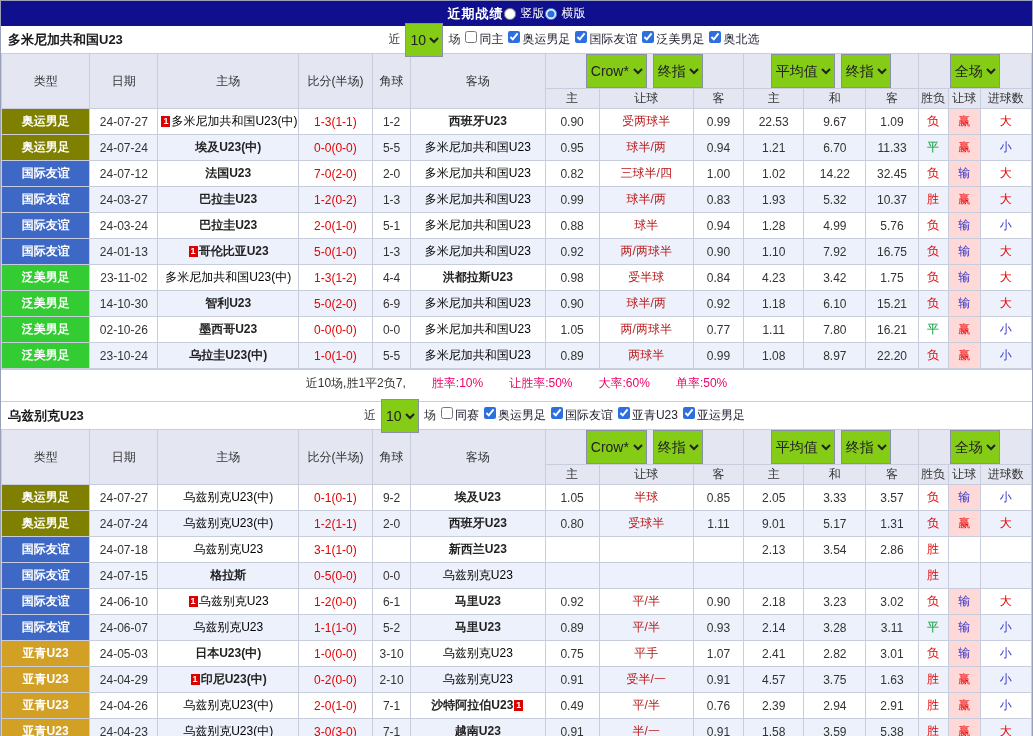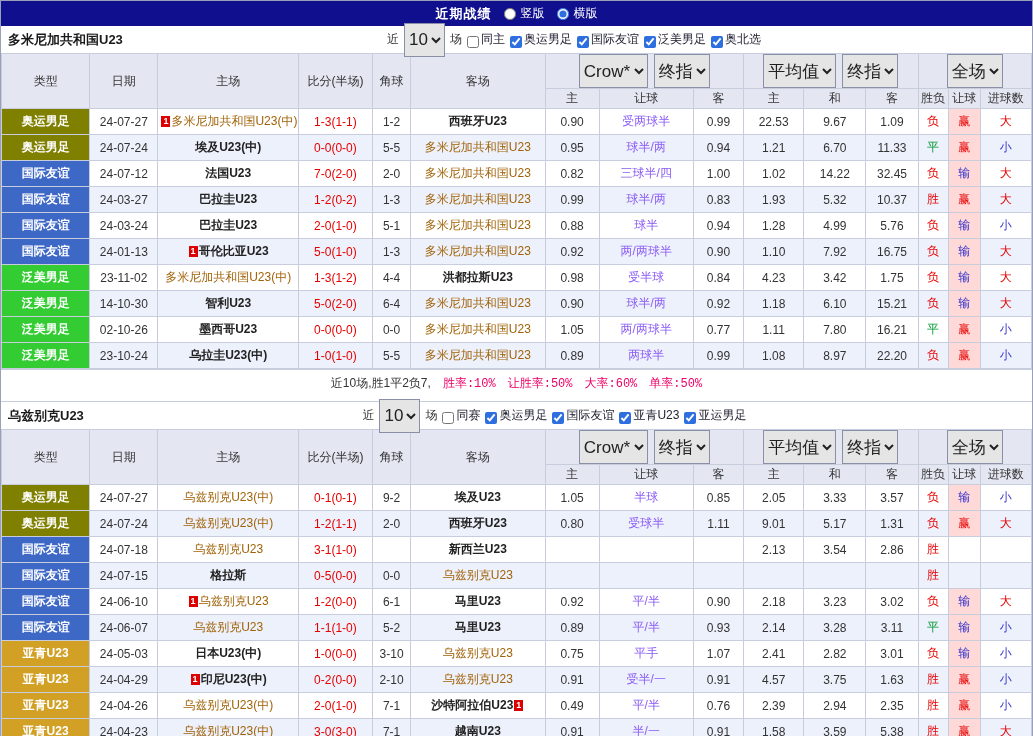--- a/index.html
+++ b/index.html
@@ -1,43 +1,43 @@
 <!DOCTYPE html>
 <html><head>
 <meta charset="utf-8">
 <style>
   html,body{margin:0;padding:0;background:#fff;}
   body{font-family:"Liberation Sans","DejaVu Sans",sans-serif;font-size:12px;color:#333;width:1033px;}
   .page{width:1033px;border:1px solid #9aa0b8;box-sizing:border-box;background:#fff;}
-  .titlebar{background:#10108e;color:#fff;height:25px;display:flex;align-items:center;justify-content:center;gap:12px;}
+  .titlebar{background:#10108e;color:#fff;height:25px;display:flex;align-items:center;justify-content:center;}
   .titlebar .title{font-weight:bold;font-size:13px;letter-spacing:1px;}
   .titlebar label{display:inline-flex;align-items:center;gap:3px;cursor:pointer;font-size:12px;}
   input[type=radio],input[type=checkbox]{width:12px;height:12px;margin:0 2px 0 0;vertical-align:-2px;accent-color:#2d6fdf;}
   .section{background:#fff;}
   .section + .section{margin-top:5px;border-top:1px solid #c8cdde;}
   .sec-head{display:flex;align-items:center;height:27px;padding:0 7px;background:#fff;}
   .team-name{font-weight:bold;color:#1a1a1a;font-size:13px;}
   .filters{display:inline-flex;align-items:center;gap:5px;margin:0 auto;color:#333;}
-  .filters label{display:inline-flex;align-items:flex-end;cursor:pointer;color:#223;}
-  select{font-size:17px;height:34px;border:1px solid #8a8fa8;background:#e5e5e5;color:#222;font-family:inherit;}
+  .filters label{display:inline-flex;align-items:flex-start;cursor:pointer;color:#223;}
+  select{font-size:14px;height:34px;border:1px solid #8a8fa8;background:#84cc16;color:#222;font-family:inherit;}
   table{border-collapse:collapse;table-layout:fixed;width:100%;}
   th,td{border:1px solid #c8cdde;text-align:center;overflow:hidden;white-space:nowrap;padding:0 2px;vertical-align:middle;}
   thead th{background:#e4e6f2;font-weight:normal;color:#333;height:21px;font-size:12px;}
   thead tr.sub th{height:19px;}
   tbody td{height:25px;font-size:12px;background:#fff;}
   tr.alt td{background:#edf1fb;}
   td.type{color:#fff;font-weight:bold;}
   td.score{color:#e60000;}
-  td.handicap{color:#8b5cf6;}
-  .teamcell .focus{color:#a16207;}
+  td.handicap{color:#b91c1c;}
+  .teamcell .focus{color:#000000;}
   .teamcell .team{color:#222;font-weight:bold;}
   .card{display:inline-block;background:#dd0000;color:#fff;font-size:9px;line-height:11px;width:9px;height:11px;font-weight:bold;vertical-align:1px;margin:0 1px;text-align:center;}
   .grp select{margin:0 3px;}
   .summary{text-align:center;height:26px;line-height:26px;background:#fff;color:#333;border-top:1px solid #c8cdde;}
-  .summary .stat{color:#ee0066;margin-left:12px;font-family:Liberation Mono, monospace;}
+  .summary .stat{color:#ee0066;margin-left:26px;}
 </style>
 </head>
 <body>
 
 <div class="page">
   <div class="titlebar">
     <span class="title">近期战绩</span>
     <label>
       <input type="radio" name="layout" style="">
       <span>竖版</span>
@@ -222,21 +222,21 @@
               <td>1.75</td>
               <td style="color:#e60000">负</td>
               <td style="color:#3333cc;background:#ffd8d8">输</td>
               <td style="color:#e60000">大</td>
             </tr>
             <tr class="alt">
               <td class="type" style="background:#33cc33">泛美男足</td>
               <td>14-10-30</td>
               <td class="teamcell"><span class="team">智利U23</span></td>
               <td class="score">5-0(2-0)</td>
-              <td>6-4</td>
+              <td>6-9</td>
               <td class="teamcell"><span class="focus">多米尼加共和国U23</span></td>
               <td>0.90</td>
               <td class="handicap">球半/两</td>
               <td>0.92</td>
               <td>1.18</td>
               <td>6.10</td>
               <td>15.21</td>
               <td style="color:#e60000">负</td>
               <td style="color:#3333cc;background:#ffd8d8">输</td>
               <td style="color:#e60000">大</td>
@@ -477,21 +477,21 @@
               <td>24-04-26</td>
               <td class="teamcell"><span class="focus">乌兹别克U23(中)</span></td>
               <td class="score">2-0(1-0)</td>
               <td>7-1</td>
               <td class="teamcell"><span class="team">沙特阿拉伯U23</span><span class="card">1</span></td>
               <td>0.49</td>
               <td class="handicap">平/半</td>
               <td>0.76</td>
               <td>2.39</td>
               <td>2.94</td>
-              <td>2.35</td>
+              <td>2.91</td>
               <td style="color:#e60000">胜</td>
               <td style="color:#e60000;background:#ffd8d8">赢</td>
               <td style="color:#3333cc">小</td>
             </tr>
             <tr class="alt">
               <td class="type" style="background:#d2a024">亚青U23</td>
               <td>24-04-23</td>
               <td class="teamcell"><span class="focus">乌兹别克U23(中)</span></td>
               <td class="score">3-0(3-0)</td>
               <td>7-1</td>

